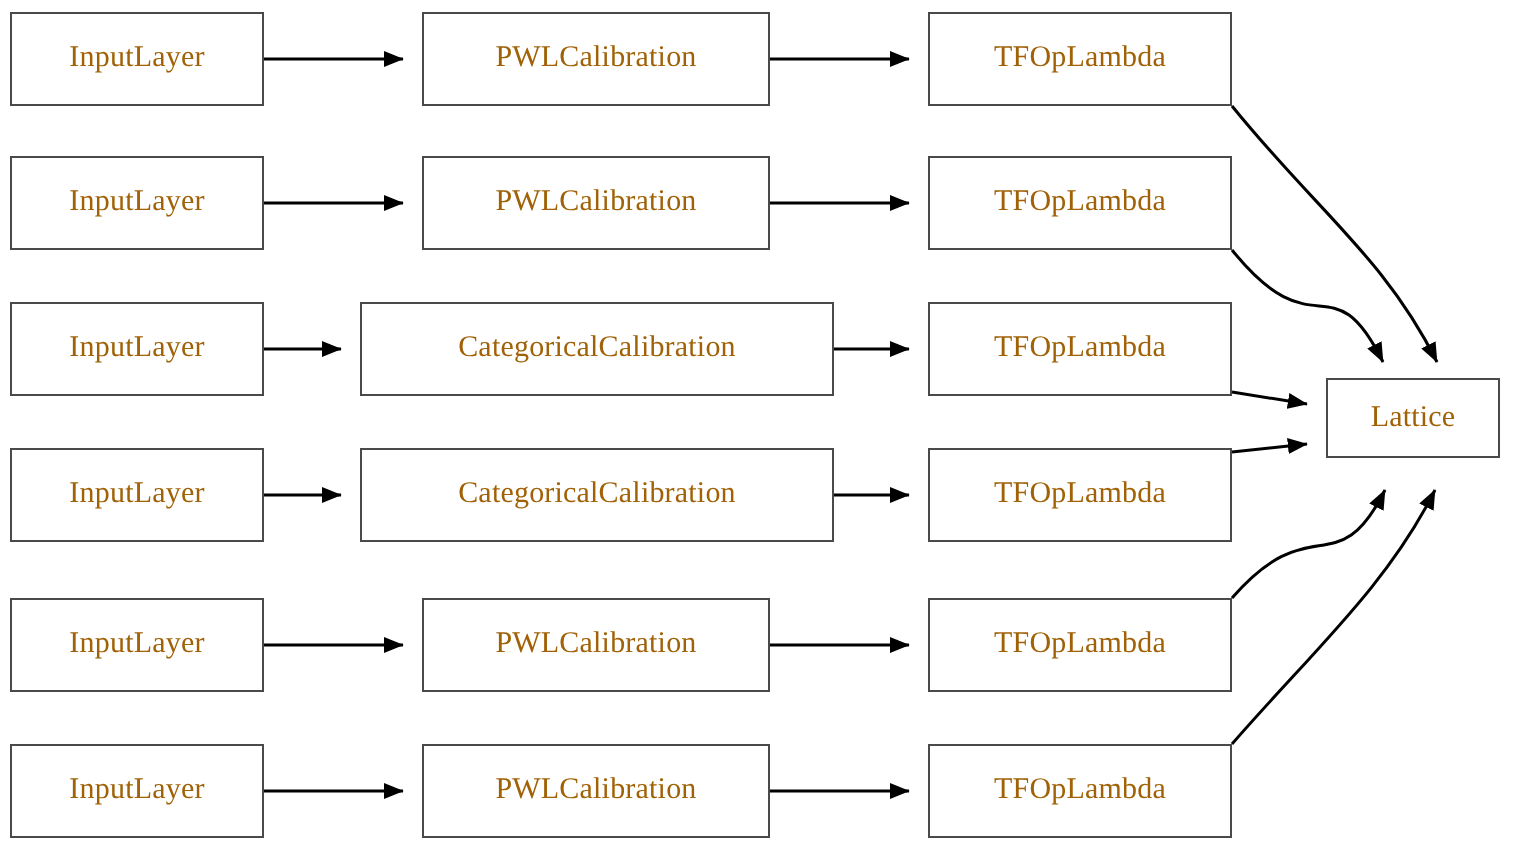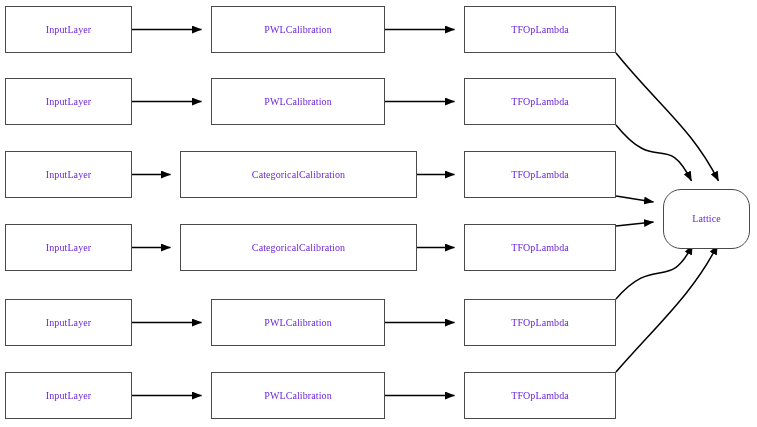--- a/index.html
+++ b/index.html
@@ -27,23 +27,23 @@
     pointer-events: none;
   }
   .node {
     position: absolute;
     box-sizing: border-box;
     background: #ffffff;
     border: 1.6px solid #4a4a4a;
     display: flex;
     align-items: center;
     justify-content: center;
-    color: #6d28d9;
+    color: #a16207;
     font-family: "Liberation Serif", "DejaVu Serif", serif;
-    font-size: 10px;
+    font-size: 15px;
     line-height: 1;
     letter-spacing: 0.1px;
     white-space: nowrap;
     z-index: 2;
   }
   .node-label {
     display: block;
     pointer-events: none;
   }
 </style>
@@ -128,18 +128,18 @@
       </div>
       <div class="node" style="left: 5px; top: 372px; width: 127px; height: 47px;">
         <span class="node-label">InputLayer</span>
       </div>
       <div class="node" style="left: 211px; top: 372px; width: 174px; height: 47px;">
         <span class="node-label">PWLCalibration</span>
       </div>
       <div class="node" style="left: 464px; top: 372px; width: 152px; height: 47px;">
         <span class="node-label">TFOpLambda</span>
       </div>
-      <div class="node" style="left: 663px; top: 189px; width: 87px; height: 60px; border-radius: 18px;">
+      <div class="node" style="left: 663px; top: 189px; width: 87px; height: 40px;">
         <span class="node-label">Lattice</span>
       </div>
     </div>
 
 </div>
 
 </body></html>

